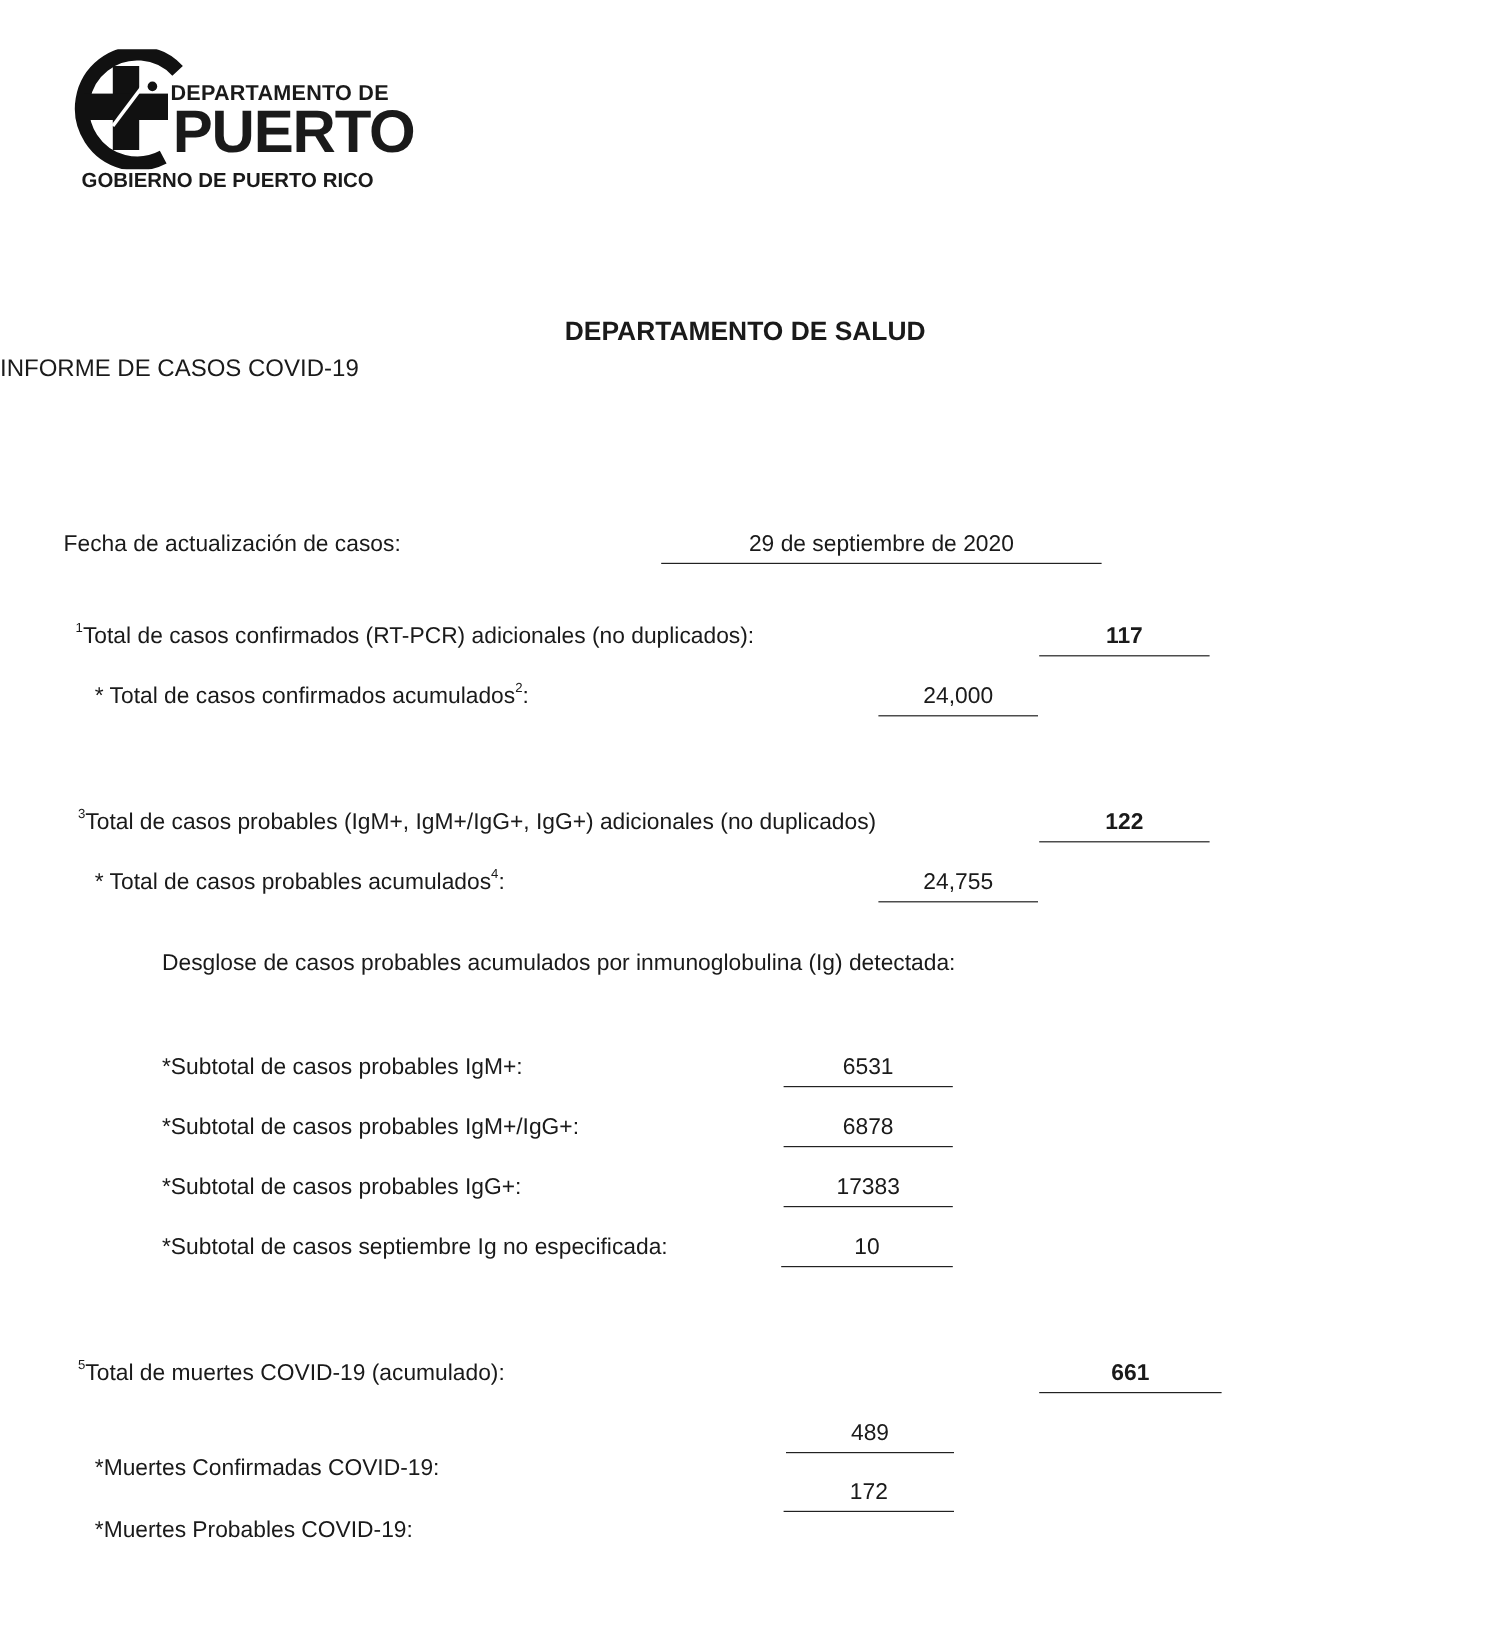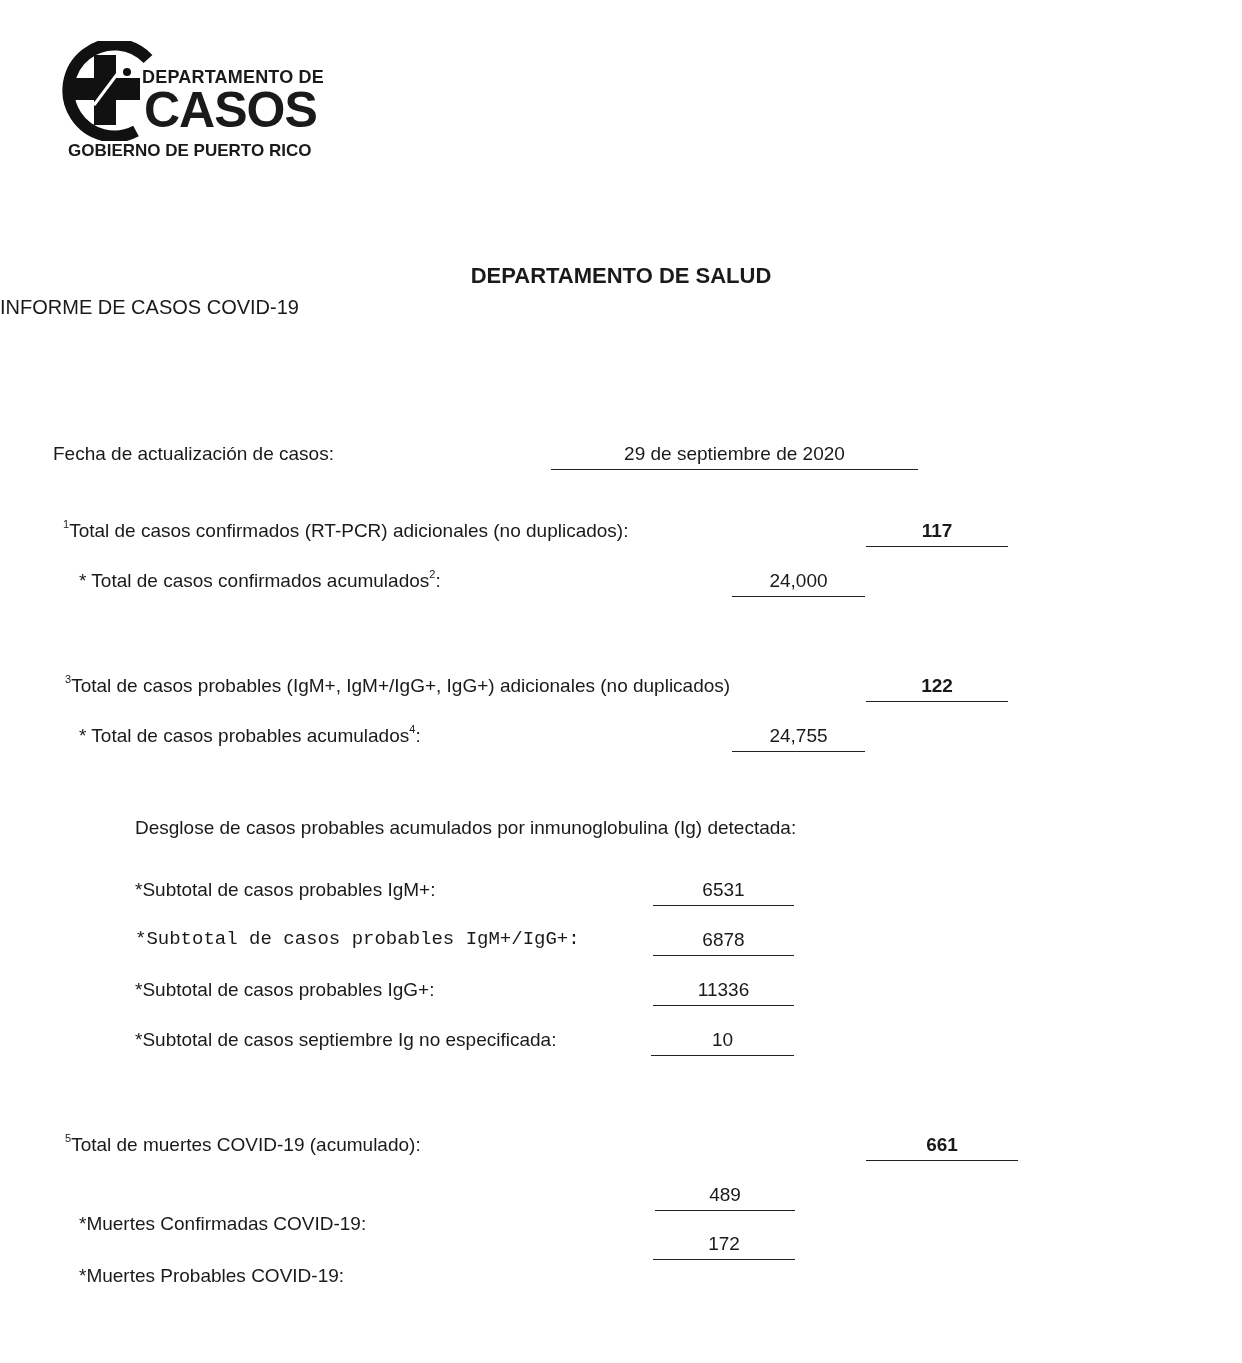--- a/index.html
+++ b/index.html
@@ -20,21 +20,21 @@
 
 <div class="abs" style="left:56px; top:41px; width:280px; height:125px;">
   <svg class="abs" style="left:0; top:0;" width="110" height="100" viewBox="0 0 110 100">
     <path d="M92 18 A46 46 0 1 0 80 90" fill="none" stroke="#111" stroke-width="12"></path>
     <rect x="38" y="14" width="22" height="70" fill="#111"></rect>
     <rect x="14" y="37" width="70" height="22" fill="#111"></rect>
     <line x1="62" y1="32" x2="38" y2="64" stroke="#fff" stroke-width="3"></line>
     <circle cx="71" cy="31" r="4" fill="#111"></circle>
   </svg>
   <span class="abs logo-text1" style="left:86px; top:26px;">DEPARTAMENTO DE</span>
-  <span class="abs logo-text2" style="left:88px; top:44px;">CASOS</span>
+  <span class="abs logo-text2" style="left:88px; top:44px;">PUERTO</span>
   <span class="abs logo-text3" style="left:12px; top:100px;">GOBIERNO DE PUERTO RICO</span>
 </div>
 
 <div class="abs title" style="left:0; width:1242px; text-align:center; top:263px;">DEPARTAMENTO DE SALUD</div>
 <div class="abs subtitle" style="left:0; width:1242px; text-align:left; top:296px;">INFORME DE CASOS COVID-19</div>
 
 <span class="abs txt" style="left:53px; top:444px;">Fecha de actualización de casos:</span>
 <div class="val" style="left:551px; width:367px; top:444px;">29 de septiembre de 2020</div>
 
 <span class="abs txt" style="left:63px; top:521px;">
@@ -50,30 +50,30 @@
 <span class="abs txt" style="left:65px; top:676px;">
   <sup>3</sup><span>Total de casos probables (IgM+, IgM+/IgG+, IgG+) adicionales (no duplicados)</span>
 </span>
 <div class="val bold" style="left:866px; width:142px; top:676px;">122</div>
 
 <span class="abs txt" style="left:79px; top:726px;">
   <span>* Total de casos probables acumulados</span><sup>4</sup><span>:</span>
 </span>
 <div class="val" style="left:732px; width:133px; top:726px;">24,755</div>
 
-<span class="abs txt" style="left:135px; top:818px;">Desglose de casos probables acumulados por inmunoglobulina (Ig) detectada:</span>
+<span class="abs txt" style="left:135px; top:793px;">Desglose de casos probables acumulados por inmunoglobulina (Ig) detectada:</span>
 
 <span class="abs txt" style="left:135px; top:880px;">*Subtotal de casos probables IgM+:</span>
 <div class="val" style="left:653px; width:141px; top:880px;">6531</div>
 
-<span class="abs txt" style="left:135px; top:930px;font-family:Liberation Mono, monospace;">*Subtotal de casos probables IgM+/IgG+:</span>
+<span class="abs txt" style="left:135px; top:930px;">*Subtotal de casos probables IgM+/IgG+:</span>
 <div class="val" style="left:653px; width:141px; top:930px;">6878</div>
 
 <span class="abs txt" style="left:135px; top:980px;">*Subtotal de casos probables IgG+:</span>
-<div class="val" style="left:653px; width:141px; top:980px;">11336</div>
+<div class="val" style="left:653px; width:141px; top:980px;">17383</div>
 
 <span class="abs txt" style="left:135px; top:1030px;">*Subtotal de casos septiembre Ig no especificada:</span>
 <div class="val" style="left:651px; width:143px; top:1030px;">10</div>
 
 <span class="abs txt" style="left:65px; top:1135px;">
   <sup>5</sup><span>Total de muertes COVID-19 (acumulado):</span>
 </span>
 <div class="val bold" style="left:866px; width:152px; top:1135px;">661</div>
 
 <span class="abs txt" style="left:79px; top:1214px;">*Muertes Confirmadas COVID-19:</span>

